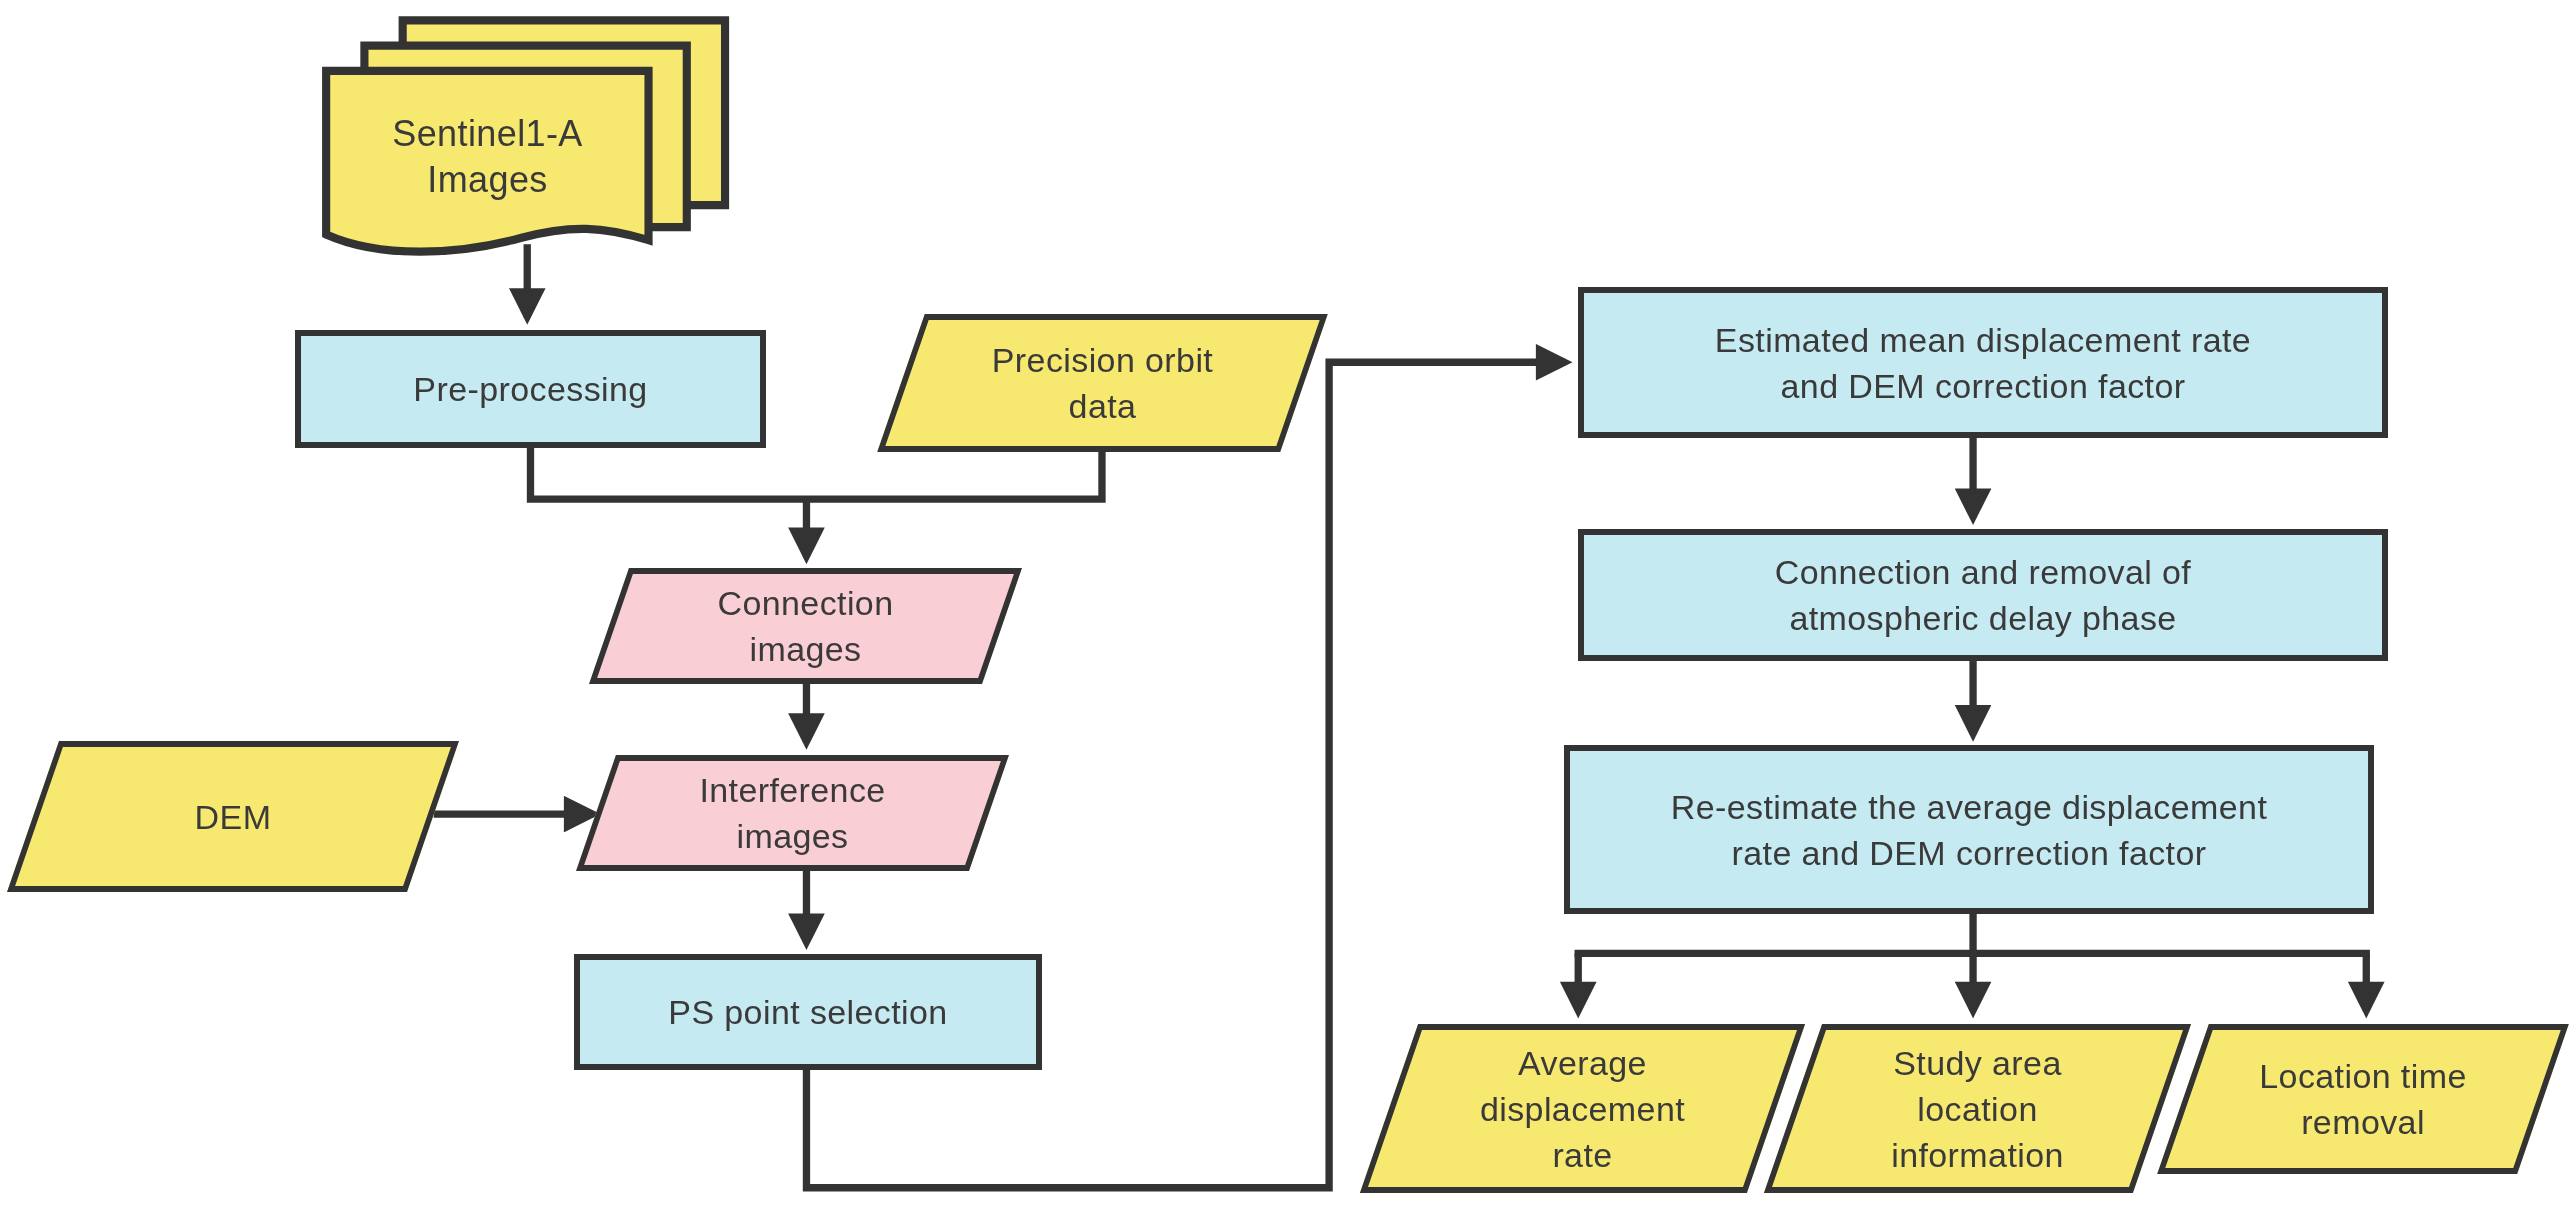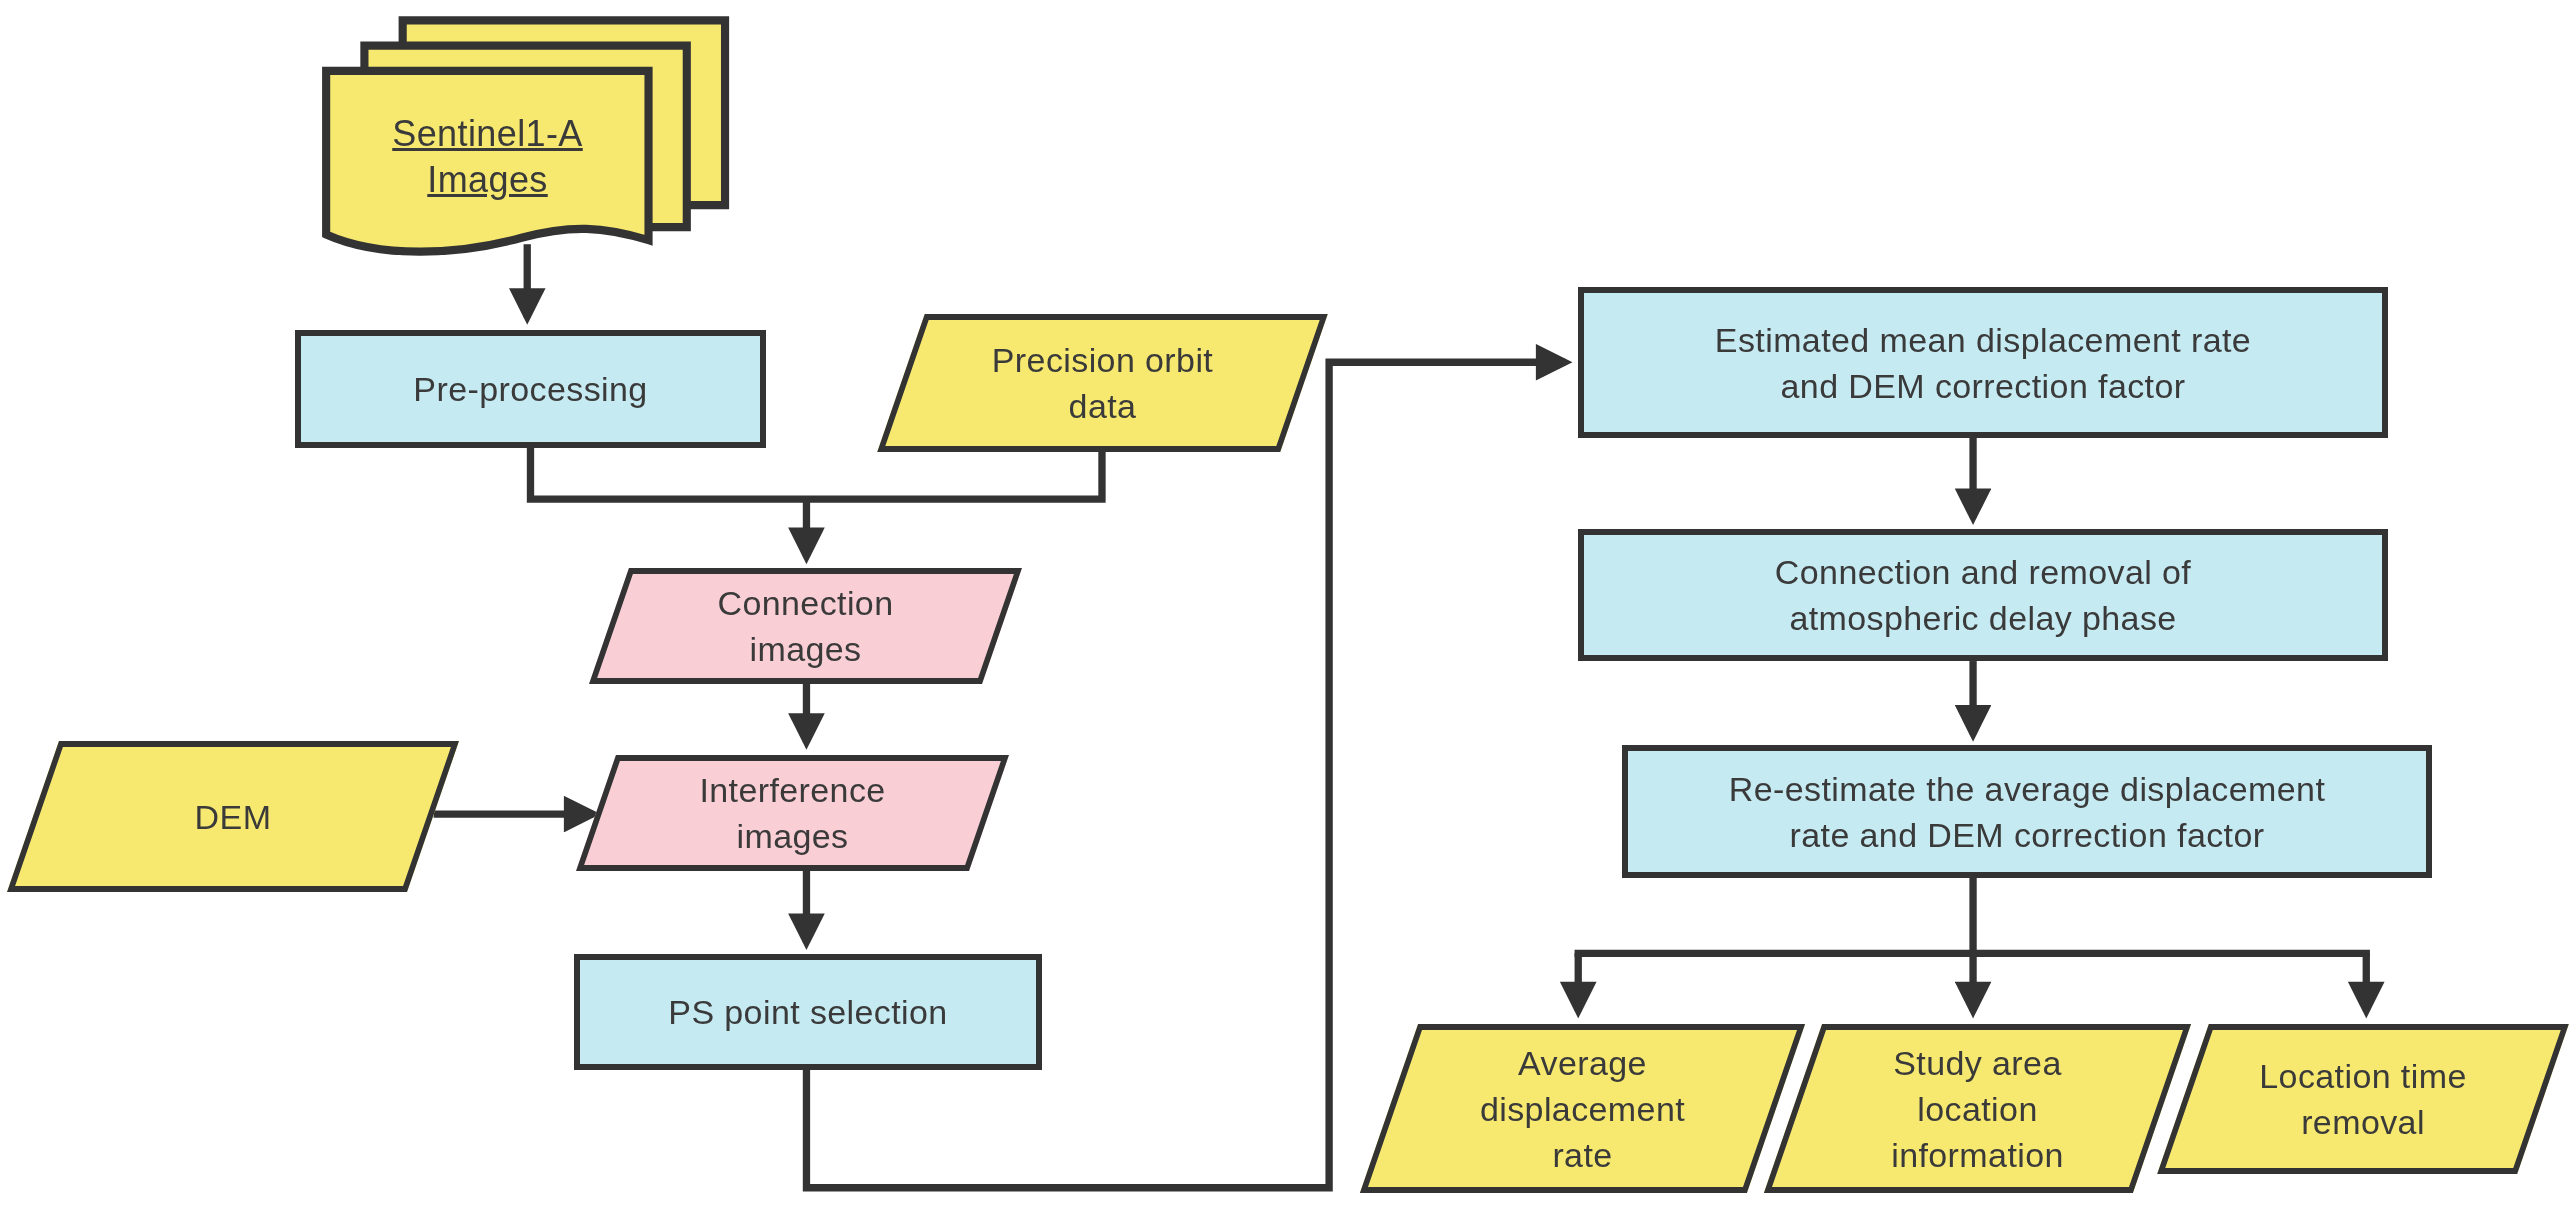--- a/index.html
+++ b/index.html
@@ -60,21 +60,21 @@
     <path class="wire" marker-end="url(#ah)" d="M990,1068 V1158"></path>
     <path class="wire" marker-end="url(#ah)" d="M990,1313 V1459 H1632 V445 H1922"></path>
     <path class="wire" marker-end="url(#ah)" d="M2423,535 V636"></path>
     <path class="wire" marker-end="url(#ah)" d="M2423,812 V902"></path>
     <path class="wire sq" d="M1938,1171 H2906"></path>
     <path class="wire" marker-end="url(#ah)" d="M1938,1171 V1242"></path>
     <path class="wire" marker-end="url(#ah)" d="M2423,1076 V1242"></path>
     <path class="wire" marker-end="url(#ah)" d="M2906,1171 V1242"></path>
   </svg>
 
-  <div class="node doc-text" style="left:326px;top:81px;width:323px;height:151px;font-size:36px;text-decoration:underline;">
+  <div class="node doc-text" style="left:326px;top:81px;width:323px;height:151px;font-size:36px;">
     <div class="label">
       <span>Sentinel1-A</span>
       <span>Images</span>
     </div>
   </div>
 
   <div class="node rect" style="left:295px;top:330px;width:471px;height:118px;">
     <div class="label">
       <span>Pre-processing</span>
     </div>
@@ -124,21 +124,21 @@
     </div>
   </div>
 
   <div class="node rect" style="left:1578px;top:529px;width:810px;height:132px;">
     <div class="label">
       <span>Connection and removal of</span>
       <span>atmospheric delay phase</span>
     </div>
   </div>
 
-  <div class="node rect" style="left:1622px;top:745px;width:810px;height:133px;">
+  <div class="node rect" style="left:1564px;top:745px;width:810px;height:169px;">
     <div class="label">
       <span>Re-estimate the average displacement</span>
       <span>rate and DEM correction factor</span>
     </div>
   </div>
 
   <div class="node para yellow" style="left:1389px;top:1024px;width:387px;height:169px;">
     <div class="para-bg"></div>
     <div class="label">
       <span>Average</span>

